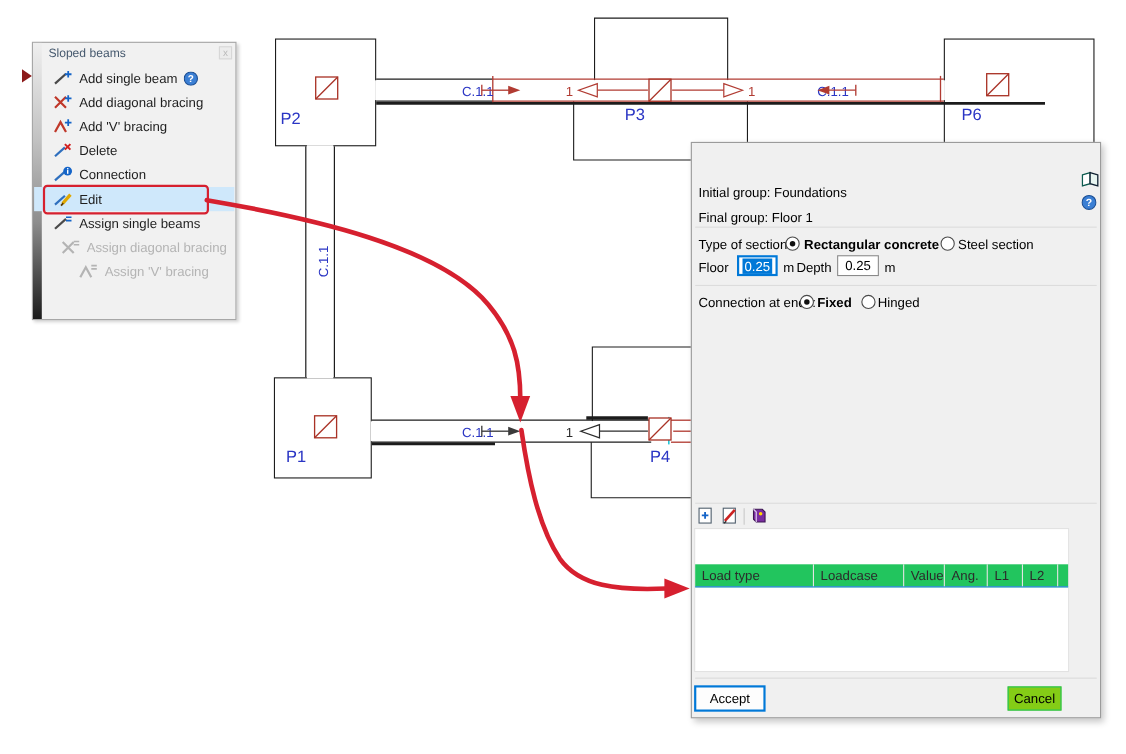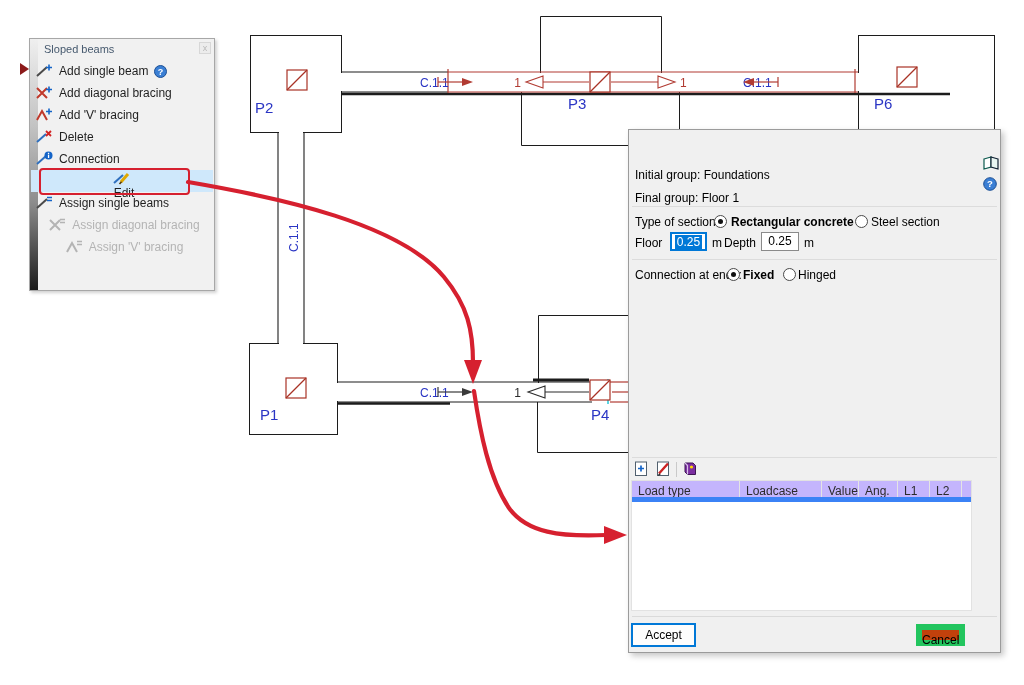--- a/index.html
+++ b/index.html
@@ -16,24 +16,24 @@
            background:#f1f1f1; border:1px solid #a7a7a7; z-index:3;
            box-shadow:2px 2px 3px rgba(0,0,0,.18); }
   #panel .strip { position:absolute; left:0; top:0; bottom:0; width:8px;
            background:linear-gradient(#efefef 0%, #c2c2c2 35%, #8d8d8d 65%, #1b1b1b 100%); }
   #panel .ptitle { position:absolute; left:14px; top:4px; font-size:11px; color:#46596e; }
   #panel .pclose { position:absolute; right:3px; top:3px; width:12px; height:12px;
            background:#ececec; border:1px solid #d7d7d7; color:#b9b9b9; font-size:9px;
            line-height:10px; text-align:center; }
   #panel .items { position:absolute; left:1px; right:1px; top:21px; }
   .pitem { position:relative; height:22px; display:flex; align-items:center;
-           padding-left:4px; font-size:12px; color:#1f1f1f; white-space:nowrap; }
+           padding-left:17px; font-size:12px; color:#1f1f1f; white-space:nowrap; }
   .pitem .micon { width:19px; height:16px; margin-right:5px; flex:0 0 auto; }
   .pitem.disabled { color:#b4b4b4;justify-content:center; }
-  .pitem.hl { background:#cfe8fb;flex-direction:column; }
+  .pitem.hl { background:#cfe8fb; }
   #edit-box { position:absolute; left:9px; top:129px; width:151px; height:27px;
            border:2px solid #d6202f; border-radius:4px; z-index:4; pointer-events:none; }
   #marker { position:absolute; left:20px; top:63px; width:0; height:0; z-index:4;
            border-left:9px solid #8c1a1a; border-top:6px solid transparent;
            border-bottom:6px solid transparent; }
   .help-sph { margin-left:6px; flex:0 0 auto; }
 
   
   #dialog { position:absolute; left:628px; top:129px; width:373px; height:524px;
            background:#f0f0f0; border:1px solid #9b9b9b; z-index:5; font-size:12px;
@@ -54,29 +54,29 @@
   .radio.sel::after { content:""; position:absolute; left:3px; top:3px; width:5px;
            height:5px; border-radius:50%; background:#111; }
   .b { font-weight:bold; }
   .field { position:absolute; height:19px; background:#fff; text-align:center;
            font-size:12px; line-height:16px; }
   .field.focus { border:2px solid #0078d7; }
   .field.plain { border:1px solid #8a8a8a; line-height:17px; }
   .field .selhl { background:#0078d7; color:#fff; padding:0 2px; }
   #loads-table { position:absolute; left:2px; top:350px; width:341px; height:131px;
            background:#fff; border:1px solid #e2e2e2; }
-  #loads-table .thead { display:flex; height:21px; background:#c4b5fd;
-           border-bottom:5px solid #3b82f6; }
+  #loads-table .thead { display:flex; height:21px; background:#22c55e;
+           border-bottom:1px solid #3b82f6;margin-top:32px; }
   #loads-table .th { padding:3px 0 0 6px; font-size:12px; color:#2b2b2b;
            border-right:1px solid #e4e4e4; overflow:hidden; white-space:nowrap; }
   .btn { position:absolute; font-size:12px; text-align:center; background:#fdfdfd; }
   #btn-accept { left:2px; top:493px; width:65px; height:24px; border:2px solid #0078d7;
            line-height:20px; }
-  #btn-cancel { left:287px; top:494px; width:49px; height:22px; border:6px solid #22c55e;
-           line-height:20px; background:#c2410c; }
+  #btn-cancel { left:287px; top:494px; width:49px; height:22px; border:1px solid #22c55e;
+           line-height:20px; background:#84cc16; }
   .loadbar { position:absolute; left:5px; top:331px; display:flex; align-items:center; }
   .loadbar .vsep { width:1px; height:15px; background:#c9c9c9; margin:0 5px; }
 
   
   #arrows { position:absolute; left:0; top:0; z-index:10; pointer-events:none; }
 </style>
 </head>
 <body>
 
 <div id="stage">

